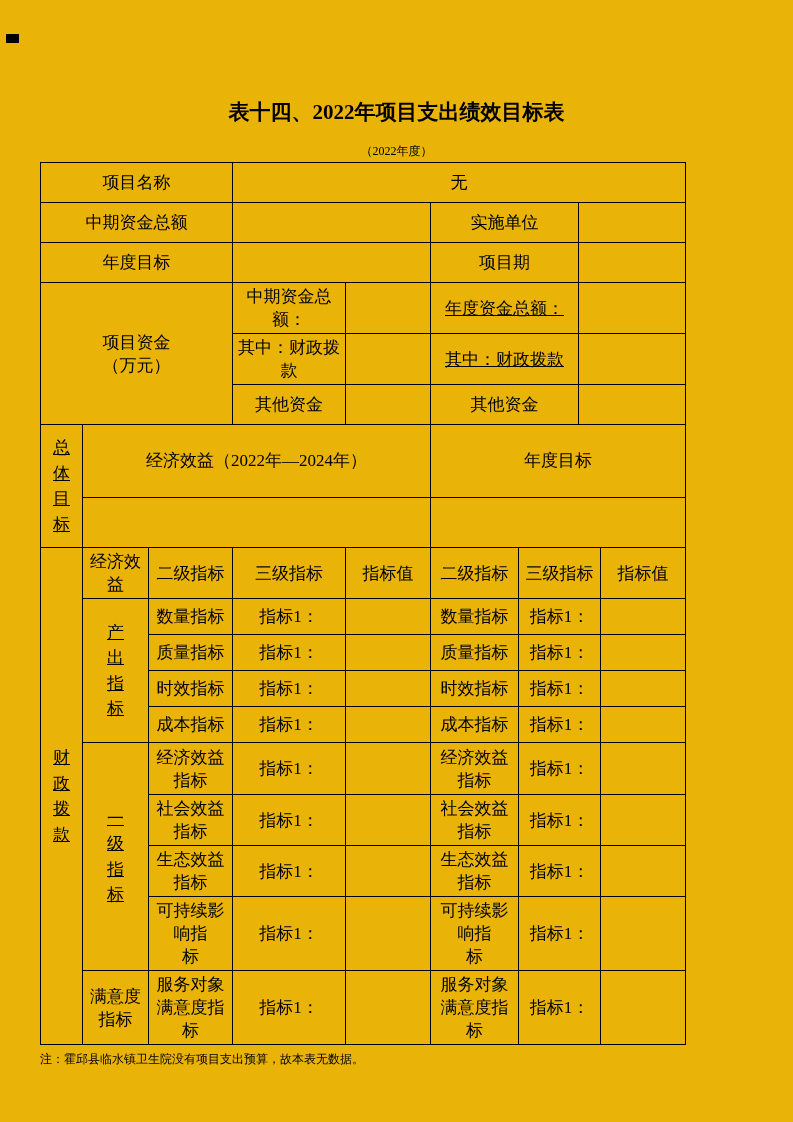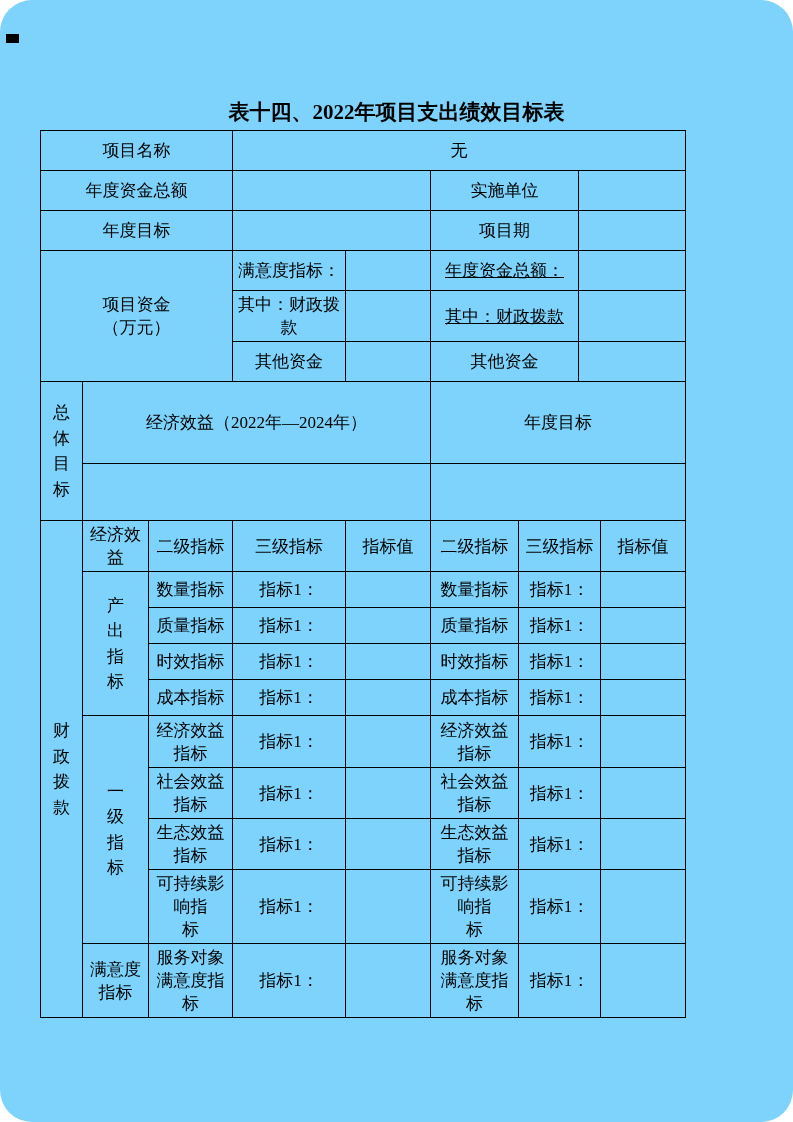--- a/index.html
+++ b/index.html
@@ -1,24 +1,23 @@
 <!DOCTYPE html>
 <html><head>
 <meta charset="utf-8">
 <style>
   html, body { margin: 0; padding: 0; background: #ffffff; }
   .page {
     position: relative;
     width: 793px;
     height: 1122px;
-    background: #7dd3fc;
+    background: #eab308;
     font-family: "Liberation Serif", "DejaVu Serif", serif;
     color: #000;
     overflow: hidden;
-    border-radius: 32px;
   }
   .corner-mark {
     position: absolute;
     left: 6px; top: 34px;
     width: 13px; height: 9px;
     background: #000;
   }
   .title {
     margin: 0;
     padding-top: 100px;
@@ -46,39 +45,41 @@
     text-align: center;
     vertical-align: middle;
     white-space: pre-line;
     overflow: hidden;
   }
   td.tr-label { text-align: right; padding-right: 10px; }
   td.tl-label { text-align: left; padding-left: 8px; text-decoration: underline; }
   td.l3 { text-align: left; padding-left: 5px; }
   .vtext {
     width: 1em;
-    margin: 16px auto;
+    margin: 8px auto;
     word-break: break-all;
     line-height: 1.5;
     text-align: right;
+    text-decoration: underline;
   }
   .footnote {
     margin: 6px 0 0 40px;
     font-size: 12px;
     text-align: left;
   }
 </style>
 </head>
 <body>
 
 <div class="page">
 
   <div class="corner-mark"></div>
 
   <h1 class="title">表十四、2022年项目支出绩效目标表</h1>
+  <div class="subtitle">（2022年度）</div>
 
   <table class="main">
     <colgroup>
       <col style="width:42px">
         <col style="width:66px">
         <col style="width:84px">
       <col style="width:113px">
         <col style="width:85px">
         <col style="width:88px">
       <col style="width:60px">
@@ -86,37 +87,37 @@
         <col style="width:85px">
     </colgroup>
 
     <tbody>
         <tr style="height:40px">
       <td colspan="3">项目名称</td>
       <td colspan="6">无</td>
     </tr>
 
     <tr style="height:40px">
-      <td colspan="3">年度资金总额</td>
+      <td colspan="3">中期资金总额</td>
       <td colspan="2"></td>
       <td colspan="2">实施单位</td>
       <td colspan="2"></td>
     </tr>
 
     <tr style="height:40px">
       <td colspan="3">年度目标</td>
       <td colspan="2"></td>
       <td colspan="2">项目期</td>
       <td colspan="2"></td>
     </tr>
 
     <tr style="height:40px">
       <td colspan="3" rowspan="3">项目资金
 （万元）</td>
-      <td class="tr-label">满意度指标：</td>
+      <td class="tr-label">中期资金总额：</td>
       <td></td>
       <td colspan="2" class="tl-label">年度资金总额：</td>
       <td colspan="2"></td>
     </tr>
     <tr style="height:40px">
       <td class="tr-label">其中：财政拨款</td>
       <td></td>
       <td colspan="2" class="tl-label">其中：财政拨款</td>
       <td colspan="2"></td>
     </tr>
@@ -232,14 +233,15 @@
       <td class="l3">指标1：</td>
       <td></td>
       <td>服务对象
 满意度指标</td>
       <td colspan="2" class="l3">指标1：</td>
       <td></td>
     </tr>
   </tbody>
     </table>
 
+  <div class="footnote">注：霍邱县临水镇卫生院没有项目支出预算，故本表无数据。</div>
 
 </div>
 
 </body></html>

